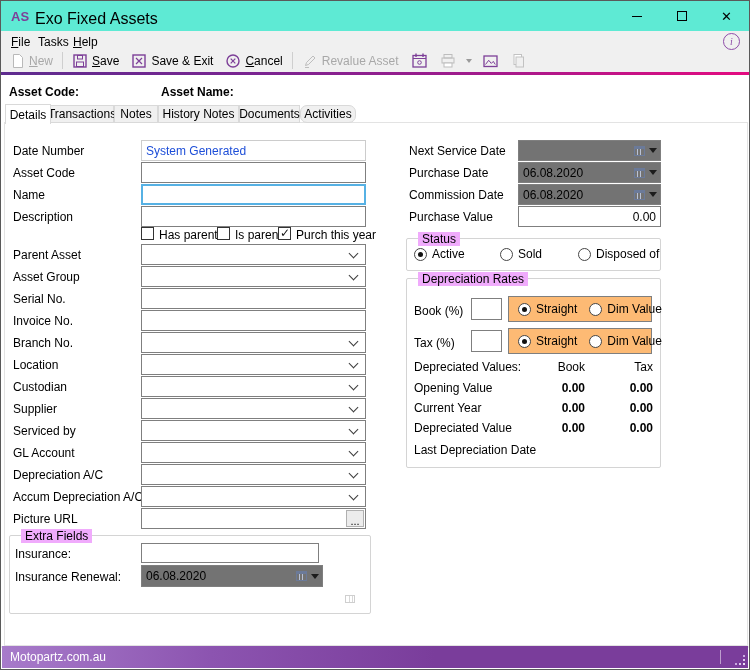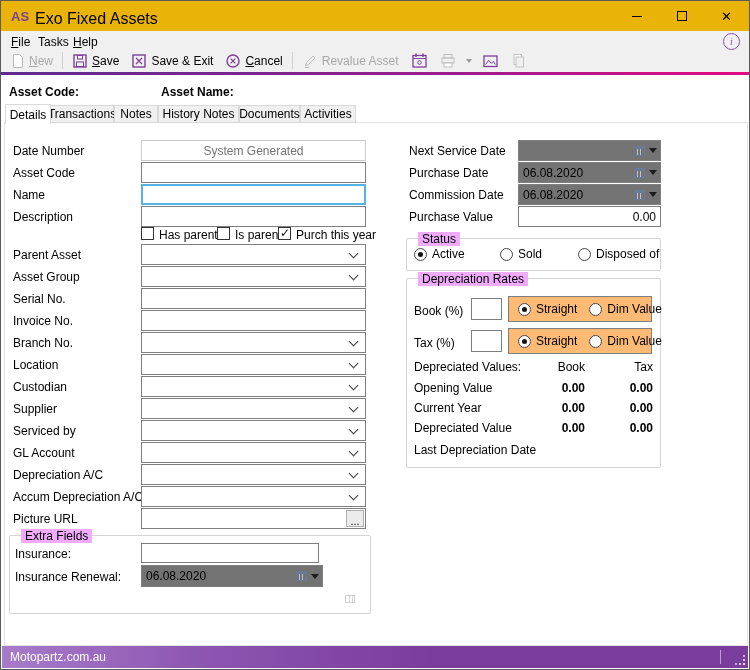--- a/index.html
+++ b/index.html
@@ -1,19 +1,19 @@
 <!DOCTYPE html>
 <html><head>
 <meta charset="utf-8">
 <style>
   html,body{margin:0;padding:0;background:#cfcfcf;}
   .win{position:relative;width:750px;height:670px;background:#fff;border:1px solid #5a5a5a;
        box-sizing:border-box;font-family:"Liberation Sans","DejaVu Sans",sans-serif;font-size:12px;color:#000;overflow:hidden;}
   
-  .titlebar{position:absolute;left:0;top:0;right:0;height:34px;background:#eab308;}
+  .titlebar{position:absolute;left:0;top:0;right:0;height:34px;background:#5eead4;}
   .logo{position:absolute;left:10px;top:8px;font-weight:bold;font-size:13px;color:#7d3f98;letter-spacing:0px;}
   .title{position:absolute;left:34px;top:9px;font-size:16px;}
   .winbtn{position:absolute;top:0;width:45px;height:30px;display:flex;align-items:center;justify-content:center;}
   .glyph-min{width:10px;height:1px;background:#000;}
   .glyph-max{width:10px;height:10px;border:1px solid #000;box-sizing:border-box;}
   .glyph-close{font-size:13px;line-height:13px;}
   
   .band{position:absolute;left:0;top:30px;right:0;height:41px;background:#f0f0f0;}
   .menu-item{position:absolute;top:4px;display:inline-block;}
   .accel::first-letter{text-decoration:underline;}
@@ -32,21 +32,21 @@
   .hdrlabel{position:absolute;top:84px;font-weight:bold;}
   
   .tab{position:absolute;top:104px;height:18px;background:#f0f0f0;border:1px solid #d9d9d9;box-sizing:border-box;
        display:flex;align-items:center;justify-content:center;white-space:nowrap;z-index:3;}
   .tab.active{background:#fff;top:103px;height:20px;border-bottom:none;z-index:5;}
   .page{position:absolute;left:3px;top:121px;width:744px;height:524px;background:#fff;border:1px solid #e3e3e3;box-sizing:border-box;z-index:1;}
   
   .lbl{position:absolute;white-space:nowrap;z-index:4;}
   .tb{position:absolute;border:1px solid #7f7f7f;background:#fff;box-sizing:border-box;
       font-family:inherit;font-size:12px;padding:0 4px;outline:none;z-index:4;}
-  .tb.dis{border-color:#cccccc;color:#737373;text-align:center;}
+  .tb.dis{border-color:#cccccc;color:#1d4ed8;}
   .tb.focus{border:2px solid #56b1e4;padding:0 3px;}
   .tb.num{text-align:right;}
   .combo{position:absolute;border:1px solid #7f7f7f;background:#fff;box-sizing:border-box;z-index:4;}
   .chev{position:absolute;right:8px;top:5px;width:6px;height:6px;border-right:1px solid #3c3c3c;border-bottom:1px solid #3c3c3c;transform:rotate(45deg);}
   .cb{position:absolute;width:13px;height:13px;border:1px solid #333;background:#fff;box-sizing:border-box;z-index:4;}
   .cb.checked::after{content:"\2713";position:absolute;left:1px;top:-2px;font-size:12px;font-weight:bold;color:#111;}
   .radio{display:inline-block;width:13px;height:13px;border:1px solid #464646;border-radius:50%;background:#fff;box-sizing:border-box;position:relative;flex:none;}
   .radio.sel::after{content:"";position:absolute;left:3px;top:3px;width:5px;height:5px;border-radius:50%;background:#111;}
   .ropt{position:absolute;display:flex;align-items:center;gap:5px;z-index:4;white-space:nowrap;}
   .gbox{position:absolute;border:1px solid #d4d4d4;border-radius:2px;z-index:2;}
@@ -177,21 +177,21 @@
   <div class="accentline"></div>
 
   <span class="hdrlabel" style="left:8px;">Asset Code:</span>
   <span class="hdrlabel" style="left:160px;">Asset Name:</span>
 
   <div class="tab active" style="left:4px;width:46px;">Details</div>
   <div class="tab" style="left:49px;width:64px;">Transactions</div>
   <div class="tab" style="left:113px;width:44px;">Notes</div>
   <div class="tab" style="left:157px;width:81px;">History Notes</div>
   <div class="tab" style="left:238px;width:61px;">Documents</div>
-  <div class="tab" style="left:299px;width:56px;">Activities</div>
+  <div class="tab" style="left:299px;width:56px;border-radius:7px;">Activities</div>
 
   <div class="page"></div>
 
   <span class="lbl" style="left:12px;top:143px;">Date Number</span>
   <input class="tb dis" style="left: 140px; top: 139px; width: 225px; height: 21px;" value="System Generated">
 
   <span class="lbl" style="left:12px;top:165px;">Asset Code</span>
   <input class="tb" style="left: 140px; top: 161px; width: 225px; height: 21px;" value="">
 
   <span class="lbl" style="left:12px;top:187px;">Name</span>

